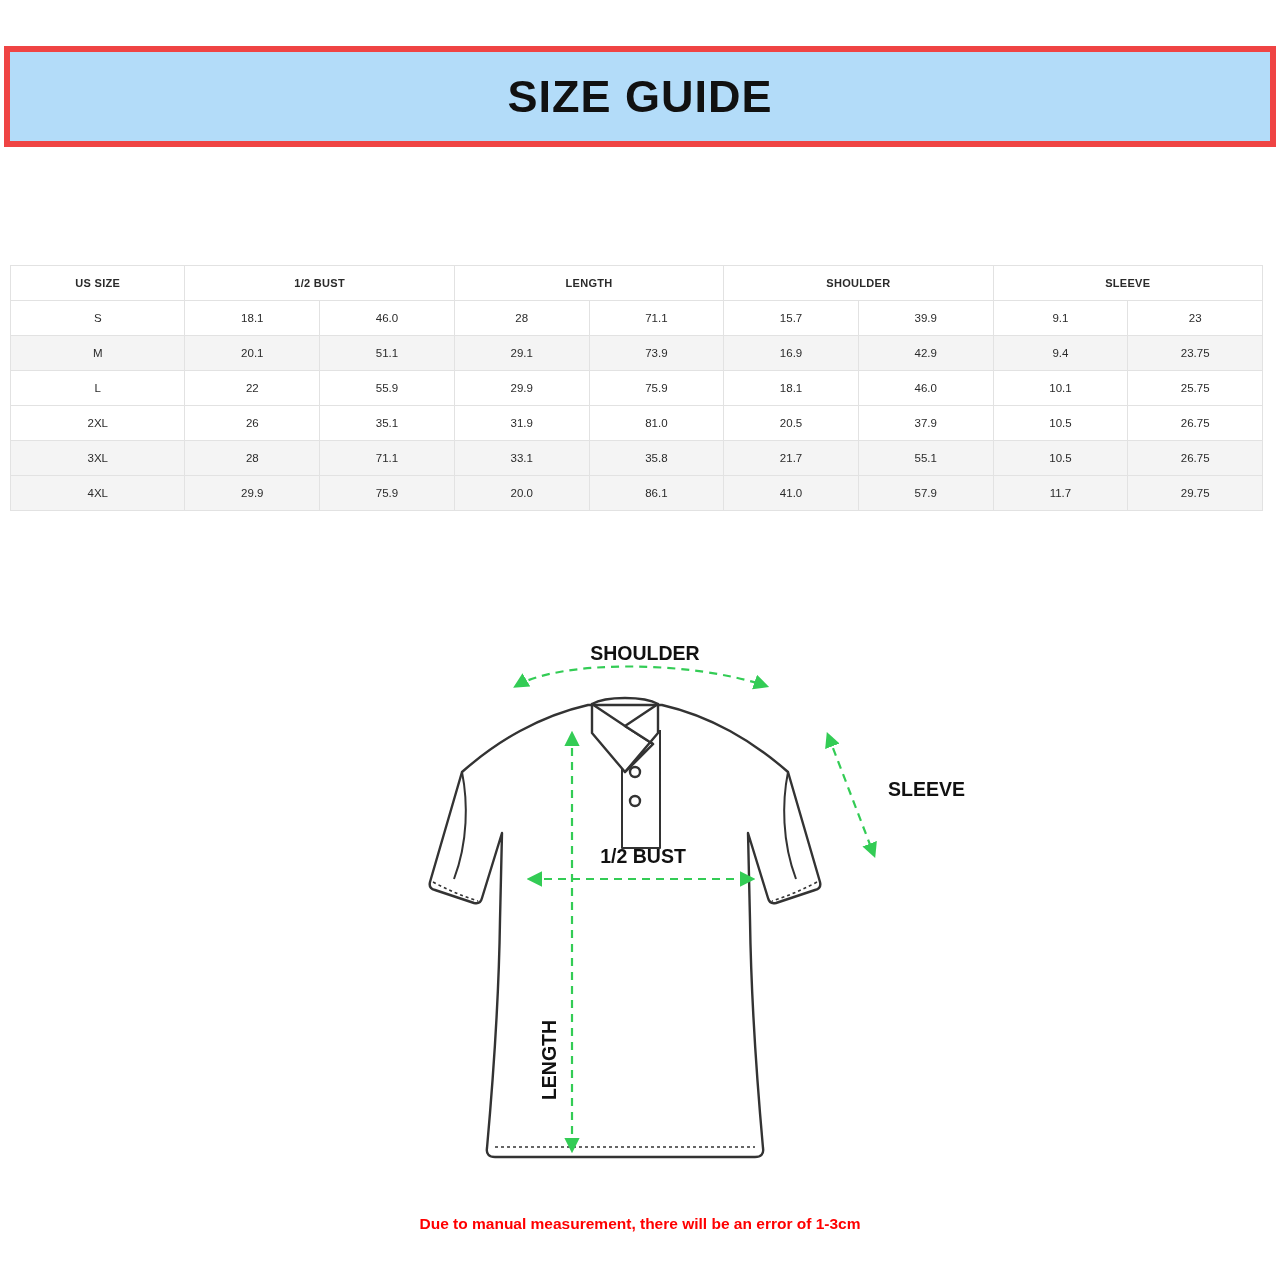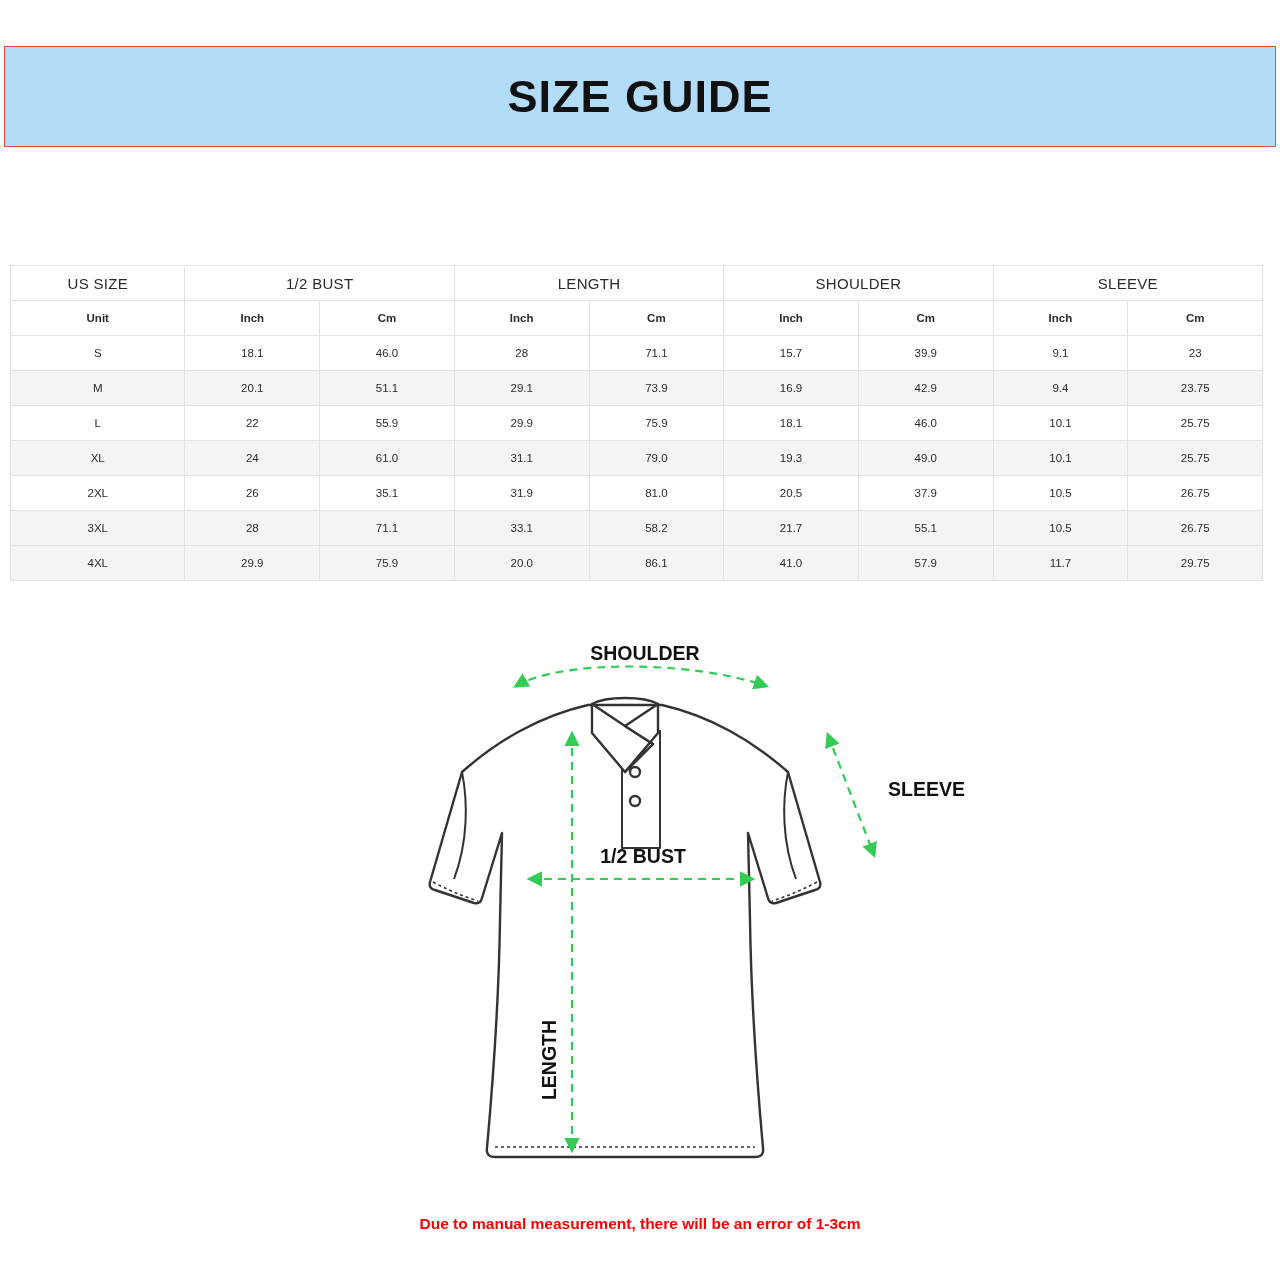--- a/index.html
+++ b/index.html
@@ -17,21 +17,21 @@
   }
 
   
   .banner {
     position: absolute;
     left: 4px;
     top: 46px;
     width: 1272px;
     height: 101px;
     background: #b3dcf9;
-    border: 1px solid #ef4444;
+    border: 6px solid #ef4444;
     box-sizing: border-box;
     display: flex;
     align-items: center;
     justify-content: center;
   }
   .banner-title {
     font-size: 45px;
     font-weight: bold;
     letter-spacing: 1px;
     color: #111111;
@@ -54,22 +54,22 @@
   table.size-table td {
     border: 1px solid #e2e2e2;
     text-align: center;
     font-size: 11.5px;
     color: #2a2a2a;
     height: 34px;
     padding: 0;
     font-family: "Liberation Sans", sans-serif;
   }
   table.size-table thead th {
-    font-weight: normal;
-    font-size: 15px;
+    font-weight: bold;
+    font-size: 11px;
     letter-spacing: 0.3px;
   }
   table.size-table tr.unit-row td {
     font-weight: bold;
     font-size: 11.5px;
   }
   tbody tr.alt td {
     background: #f4f4f4;
   }
   col.c-size { width: 13.9%; }
@@ -129,31 +129,20 @@
       <thead>
         <tr>
           <th>US SIZE</th>
           <th colspan="2">1/2 BUST</th>
           <th colspan="2">LENGTH</th>
           <th colspan="2">SHOULDER</th>
           <th colspan="2">SLEEVE</th>
         </tr>
       </thead>
       <tbody>
-        <tr class="unit-row">
-          <td>Unit</td>
-          <td>Inch</td>
-          <td>Cm</td>
-          <td>Inch</td>
-          <td>Cm</td>
-          <td>Inch</td>
-          <td>Cm</td>
-          <td>Inch</td>
-          <td>Cm</td>
-        </tr>
 
         <tr>
           <td>S</td>
           <td>18.1</td>
           <td>46.0</td>
           <td>28</td>
           <td>71.1</td>
           <td>15.7</td>
           <td>39.9</td>
           <td>9.1</td>
@@ -177,50 +166,39 @@
           <td>22</td>
           <td>55.9</td>
           <td>29.9</td>
           <td>75.9</td>
           <td>18.1</td>
           <td>46.0</td>
           <td>10.1</td>
           <td>25.75</td>
         </tr>
 
-        <tr class="alt">
-          <td>XL</td>
-          <td>24</td>
-          <td>61.0</td>
-          <td>31.1</td>
-          <td>79.0</td>
-          <td>19.3</td>
-          <td>49.0</td>
-          <td>10.1</td>
-          <td>25.75</td>
-        </tr>
 
         <tr>
           <td>2XL</td>
           <td>26</td>
           <td>35.1</td>
           <td>31.9</td>
           <td>81.0</td>
           <td>20.5</td>
           <td>37.9</td>
           <td>10.5</td>
           <td>26.75</td>
         </tr>
 
         <tr class="alt">
           <td>3XL</td>
           <td>28</td>
           <td>71.1</td>
           <td>33.1</td>
-          <td>58.2</td>
+          <td>35.8</td>
           <td>21.7</td>
           <td>55.1</td>
           <td>10.5</td>
           <td>26.75</td>
         </tr>
 
         <tr class="alt">
           <td>4XL</td>
           <td>29.9</td>
           <td>75.9</td>

